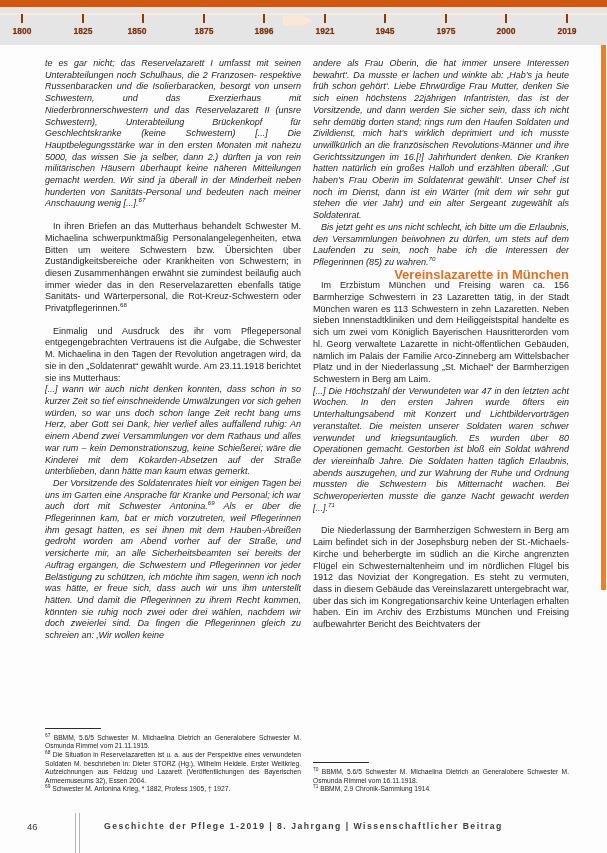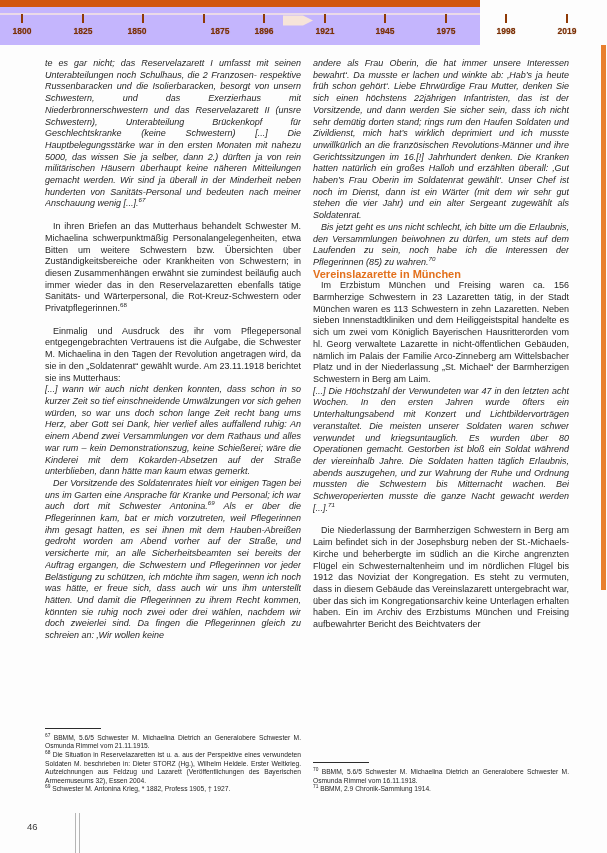--- a/index.html
+++ b/index.html
@@ -3,21 +3,21 @@
 <meta charset="utf-8">
 <style>
   html,body { margin:0; padding:0; }
   body {
     width:607px; height:853px; position:relative; overflow:hidden;
     background:#fdfdfd;
     font-family:"Liberation Sans", sans-serif;
   }
 
   
-  .timeline { position:absolute; top:0; left:0; width:480px; height:45px; background:#c4b5fd; }
+  .timeline { position:absolute; top:0; left:0; width:607px; height:45px; background:#e5e5e5; }
   .timeline-topstrip { position:absolute; top:0; left:0; width:100%; height:7px; background:#d2570f; }
   .timeline-axis { position:absolute; top:13px; left:0; width:100%; height:2px; background:rgba(255,238,221,0.65); }
   .tick { position:absolute; top:14px; width:2px; height:9px; background:#8f3a06; transform:translateX(-50%); }
   .tick-label { position:absolute; top:26px; transform:translateX(-50%); font-size:8.5px; font-weight:bold;
                 color:#7a2f04; text-shadow:0 0 1px rgba(122,47,4,0.5); }
   .timeline-marker { position:absolute; top:13px; left:283px; }
 
   
   .edge-strip { position:absolute; top:45px; right:1px; width:5px; height:545px; background:#e8802f; }
 
@@ -25,22 +25,22 @@
   .col { position:absolute; top:58px; width:256px; height:736px; overflow:hidden;
          font-size:9px; line-height:11.7px; color:#272727; text-align:justify; }
   .col-left  { left:45px; }
   .col-right { left:313px; }
   .col p { margin:0; text-indent:8px; }
   .col p.cont { text-indent:0; }
   .col p.gap  { margin-top:11px; }
   .it { font-style:italic; }
   sup.ref { font-size:6.2px; line-height:0; vertical-align:super; }
 
-  .heading { color:#e2701d; font-weight:bold; font-size:11px; margin-top:11px; margin-bottom:2px;
-             text-indent:0 !important; text-align:left; }
+  .heading { color:#e2701d; font-weight:bold; font-size:13px; margin-top:11px; margin-bottom:2px;
+             text-indent:0 !important; text-align:right; }
 
   
   .footnotes { position:absolute; bottom:0; left:0; right:0; background:#fdfdfd;
                font-size:6.7px; line-height:8.6px; color:#1e1e1e; text-align:justify; }
   .fn-rule { width:56px; height:0; border-top:1.3px solid #2b2b2b; margin:0 0 5px 0; }
   .footnotes p { margin:0; text-indent:0; }
   .footnotes sup { font-size:4.8px; line-height:0; vertical-align:super; }
 
   
   .footer { position:absolute; top:813px; left:0; width:607px; height:40px; }
@@ -64,26 +64,26 @@
   <div class="tick" style="left:264px"></div>
   <div class="tick" style="left:325px"></div>
   <div class="tick" style="left:385px"></div>
   <div class="tick" style="left:446px"></div>
   <div class="tick" style="left:506px"></div>
   <div class="tick" style="left:567px"></div>
 
   <div class="tick-label" style="left:22px">1800</div>
   <div class="tick-label" style="left:83px">1825</div>
   <div class="tick-label" style="left:137px">1850</div>
-  <div class="tick-label" style="left:220px">1875</div>
+  <div class="tick-label" style="left:204px">1875</div>
   <div class="tick-label" style="left:264px">1896</div>
   <div class="tick-label" style="left:325px">1921</div>
   <div class="tick-label" style="left:385px">1945</div>
   <div class="tick-label" style="left:446px">1975</div>
-  <div class="tick-label" style="left:506px">1998</div>
+  <div class="tick-label" style="left:506px">2000</div>
   <div class="tick-label" style="left:567px">2019</div>
 
   <div class="timeline-marker">
     <svg width="32" height="13" viewBox="0 0 32 13">
       <polygon points="0,1.5 20,1.5 30,6.5 20,11.5 0,11.5" fill="#fbe8d6" opacity="0.92"></polygon>
     </svg>
   </div>
 </div>
 
 <div class="edge-strip"></div>
@@ -114,13 +114,14 @@
   <div class="footnotes">
     <div class="fn-rule"></div>
     <p><sup>70</sup> <span>BBMM, 5.6/5 Schwester M. Michaelina Dietrich an Generalobere Schwester M. Osmunda Rimmel vom 16.11.1918.</span></p>
     <p><sup>71</sup> <span>BBMM, 2.9 Chronik-Sammlung 1914.</span></p>
   </div>
 </div>
 
 <div class="footer">
   <div class="page-num">46</div>
   <div class="footer-div"></div>
+  <div class="footer-text">Geschichte der Pflege 1-2019 | 8. Jahrgang | Wissenschaftlicher Beitrag</div>
 </div>
 
 </body></html>

